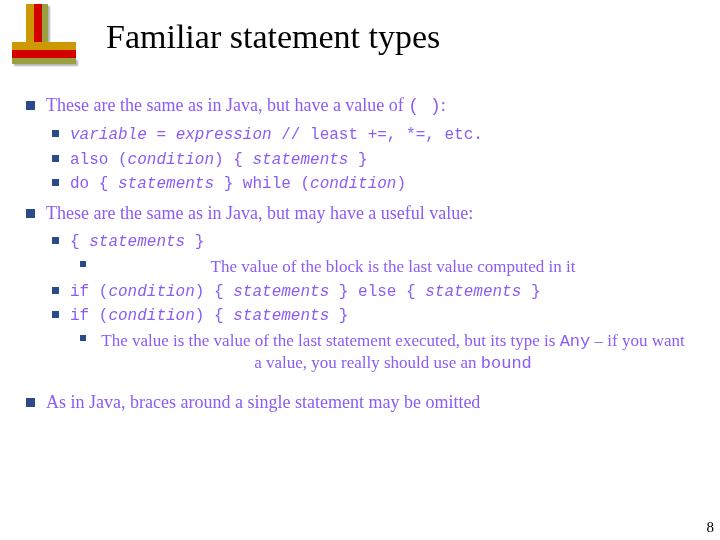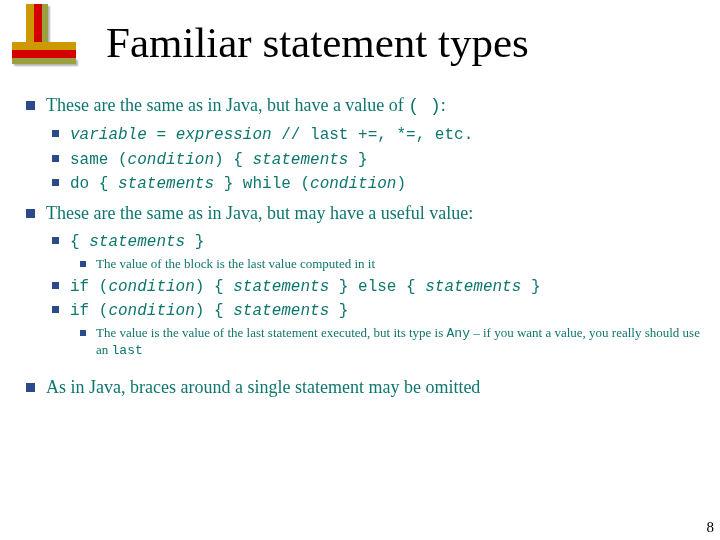--- a/index.html
+++ b/index.html
@@ -18,35 +18,35 @@
   }
   .deco .bar-h1 { position: absolute; left: 12px; top: 42px; width: 64px; height: 8px; background: #cc9900; }
   .deco .bar-h2 { position: absolute; left: 12px; top: 50px; width: 64px; height: 8px; background: #d40000; }
   .deco .bar-h3 { position: absolute; left: 12px; top: 58px; width: 64px; height: 6px; background: #9aa040; box-shadow: 2px 2px 2px rgba(0,0,0,0.3); }
   .deco .bar-v1 { position: absolute; left: 26px; top: 4px; width: 8px; height: 44px; background: #cc9900; }
   .deco .bar-v2 { position: absolute; left: 34px; top: 4px; width: 8px; height: 44px; background: #d40000; }
   .deco .bar-v3 { position: absolute; left: 42px; top: 4px; width: 6px; height: 44px; background: #9aa040; box-shadow: 2px 2px 2px rgba(0,0,0,0.3); }
   .title {
     position: absolute;
     left: 106px; top: 18px;
-    font-size: 43px;
+    font-size: 34px;
     color: #000;
   }
   .content {
     position: absolute;
-    left: 24px; right: 9px; top: 94px;
-    color: #0f766e;
+    left: 24px; right: 30px; top: 94px;
+    color: #8b5cf6;
     font-size: 18px;
     line-height: 1.28;
   }
   .b1 { padding-left: 22px; position: relative; margin-bottom: 6px; }
   .b1::before { content: ""; position: absolute; left: 2px; top: 7px; width: 9px; height: 9px; background: #2a4a8a; }
   .b2 { padding-left: 22px; position: relative; font-size: 16px; margin-left: 24px; margin-top: 3px; margin-bottom: 3px; }
   .b2::before { content: ""; position: absolute; left: 4px; top: 6px; width: 7px; height: 7px; background: #2a4a8a; }
-  .b3 { padding-left: 20px; position: relative; font-size: 13px; margin-left: 52px; margin-top: 3px; margin-bottom: 3px; }
+  .b3 { padding-left: 20px; position: relative; font-size: 17px; margin-left: 52px; margin-top: 3px; margin-bottom: 3px; text-align: center; }
   .b3::before { content: ""; position: absolute; left: 4px; top: 5px; width: 6px; height: 6px; background: #2a4a8a; }
   .mono { font-family: "Courier New", monospace; }
   .pagenum {
     position: absolute;
     right: 6px; bottom: 4px;
     font-size: 15px;
     color: #000;
   }
   i.code { font-family: "Courier New", monospace; }
 </style>
@@ -64,44 +64,44 @@
 
 <div class="title">Familiar statement types</div>
 
 <div class="content">
 
   <div class="b1">
     <span>These are the same as in Java, but have a value of </span><span class="mono">( )</span><span>:</span>
   </div>
 
   <div class="b2">
-    <i class="code">variable</i><span class="mono"> = </span><i class="code">expression</i><span class="mono"> // last +=, *=, etc.</span>
+    <i class="code">variable</i><span class="mono"> = </span><i class="code">expression</i><span class="mono"> // least +=, *=, etc.</span>
   </div>
   <div class="b2">
-    <span class="mono">same (</span><i class="code">condition</i><span class="mono">) { </span><i class="code">statements</i><span class="mono"> }</span>
+    <span class="mono">also (</span><i class="code">condition</i><span class="mono">) { </span><i class="code">statements</i><span class="mono"> }</span>
   </div>
   <div class="b2">
     <span class="mono">do { </span><i class="code">statements</i><span class="mono"> } while (</span><i class="code">condition</i><span class="mono">)</span>
   </div>
 
   <div class="b1" style="margin-top:8px">These are the same as in Java, but may have a useful value:</div>
 
   <div class="b2">
     <span class="mono">{ </span><i class="code">statements</i><span class="mono"> }</span>
   </div>
   <div class="b3">The value of the block is the last value computed in it</div>
 
   <div class="b2">
     <span class="mono">if (</span><i class="code">condition</i><span class="mono">) { </span><i class="code">statements</i><span class="mono"> } else { </span><i class="code">statements</i><span class="mono"> }</span>
   </div>
 
   <div class="b2">
     <span class="mono">if (</span><i class="code">condition</i><span class="mono">) { </span><i class="code">statements</i><span class="mono"> }</span>
   </div>
   <div class="b3">
-    <span>The value is the value of the last statement executed, but its type is </span><span class="mono">Any</span><span> – if you want a value, you really should use an </span><span class="mono">last</span>
+    <span>The value is the value of the last statement executed, but its type is </span><span class="mono">Any</span><span> – if you want a value, you really should use an </span><span class="mono">bound</span>
   </div>
 
   <div class="b1" style="margin-top:16px">As in Java, braces around a single statement may be omitted</div>
 
 </div>
 
 <div class="pagenum">8</div>
 
 </body></html>

